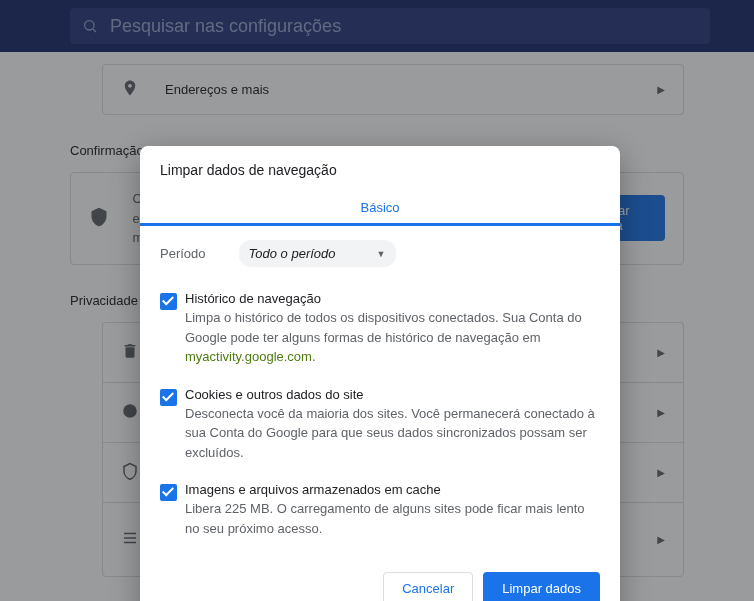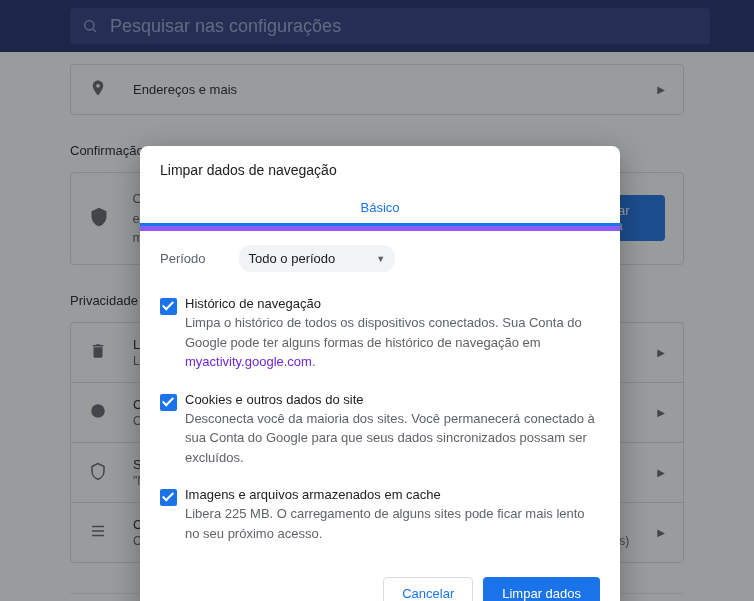--- a/index.html
+++ b/index.html
@@ -37,20 +37,21 @@
     color: #202124;
   }
   .row-card {
     border: 1px solid #dadce0;
     border-radius: 4px;
     padding: 14px 18px;
     display: flex;
     align-items: center;
     margin-bottom: 8px;
     font-size: 13px;
+    margin-left: 32px;
   }
   .row-card .ricon { width: 24px; margin-right: 20px; color: #5f6368; }
   .row-card .rtitle { color: #202124; font-size: 13px; }
   .row-card .rsub { color: #5f6368; font-size: 12px; margin-top: 2px; }
   .row-card .chev { margin-left: auto; color: #5f6368; font-size: 10px; }
   .section-title {
     font-size: 13px;
     color: #202124;
     margin: 28px 0 14px 0;
   }
@@ -98,21 +99,21 @@
     flex-direction: column;
     font-size: 13px;
     color: #202124;
   }
   .dlg-title {
     padding: 16px 20px 12px 20px;
     font-size: 14px;
   }
   .tabs {
     display: flex;
-    border-bottom: 6px solid #8b5cf6;
+    border-bottom: 1px solid #8b5cf6;
     gap: 36px;
   }
   .tab {
     flex: 1;
     text-align: center;
     padding: 10px 0;
     font-size: 13px;
     color: #5f6368;
     cursor: pointer;
     position: relative;
@@ -139,20 +140,21 @@
     border: none;
     background: #f1f3f4;
     padding: 6px 60px 6px 10px;
     border-radius: 12px;
     font-size: 13px;
     color: #202124;
     position: relative;
     cursor: pointer;
     display: flex;
     align-items: center;
+    font-style: italic;
   }
   .period-select .caret {
     position: absolute;
     right: 10px;
     color: #5f6368;
     font-size: 9px;
   }
   .opts {
     padding: 4px 20px 10px 20px;
   }
@@ -175,21 +177,21 @@
     content: '';
     position: absolute;
     left: 5px; top: 1px;
     width: 4px; height: 9px;
     border: solid #fff;
     border-width: 0 2px 2px 0;
     transform: rotate(45deg);
   }
   .opt-title { color: #202124; margin-bottom: 2px; }
   .opt-desc { color: #5f6368; line-height: 1.5; }
-  .opt-desc a { color: #6d28d9; text-decoration: none; }
+  .opt-desc a { color: #4d7c0f; text-decoration: none; }
   .dlg-actions {
     margin-top: auto;
     display: flex;
     justify-content: flex-end;
     gap: 10px;
     padding: 14px 20px 18px 20px;
   }
   .btn {
     padding: 8px 18px;
     border-radius: 4px;

